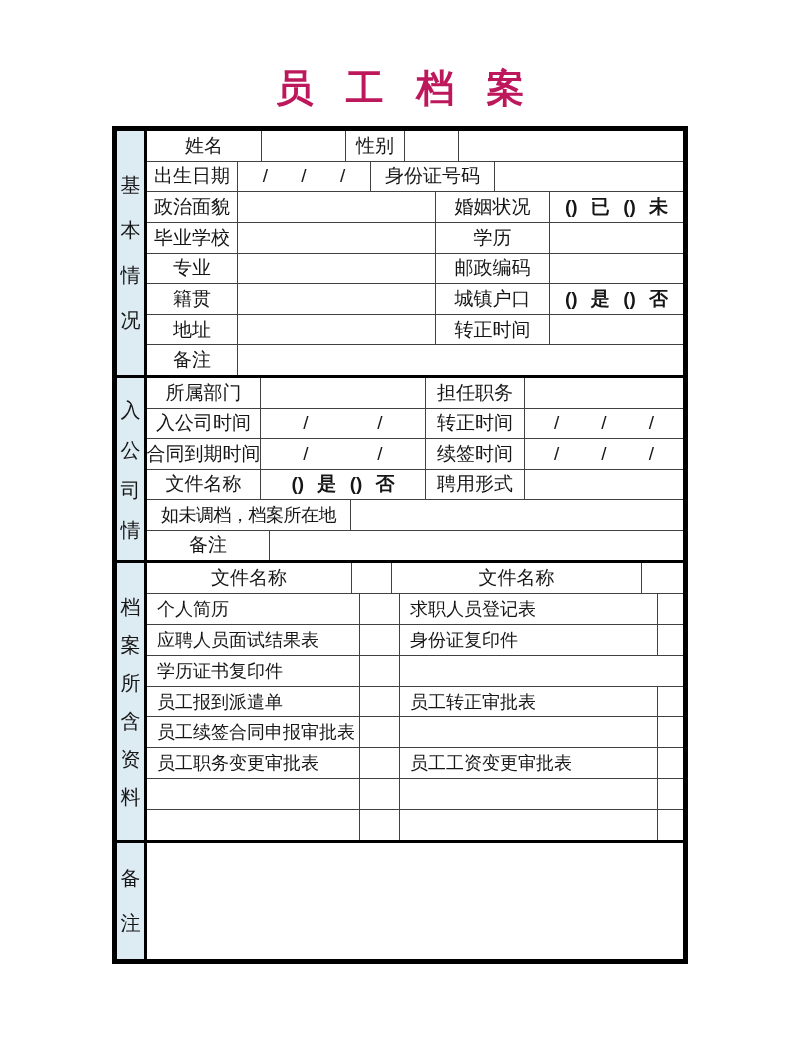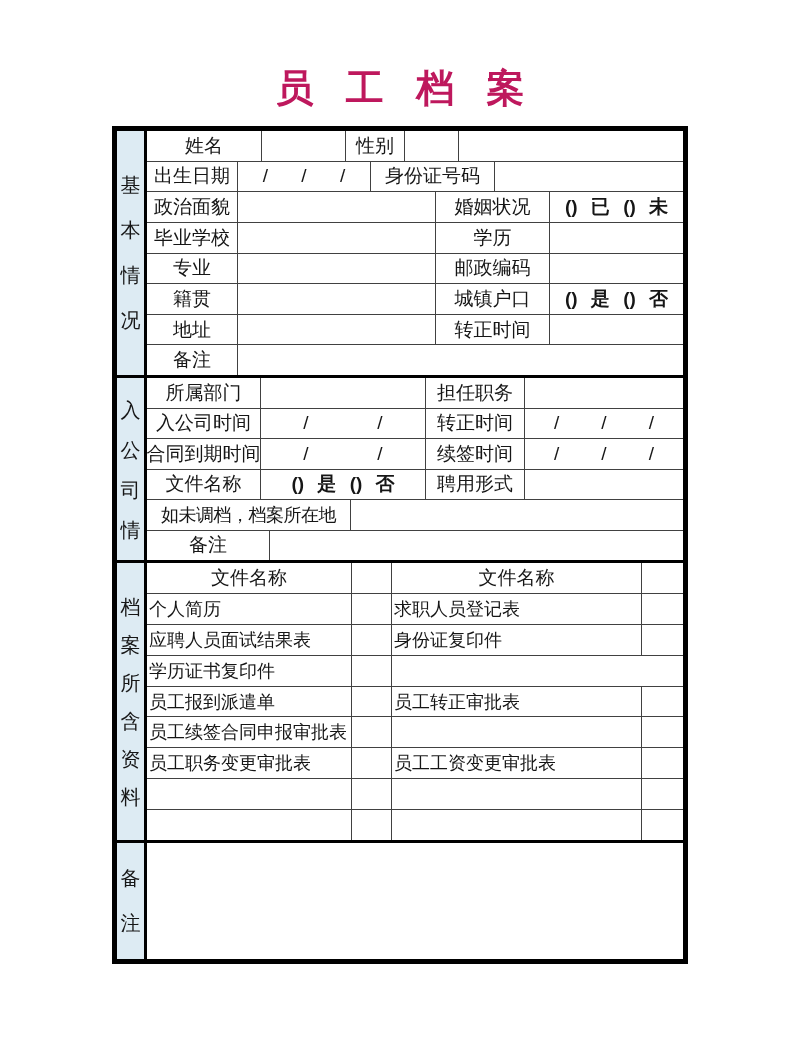--- a/index.html
+++ b/index.html
@@ -39,21 +39,21 @@
   
   .sec-body{display:flex;flex-direction:column;flex:1;min-width:0;}
   .row{display:flex;flex:1;border-bottom:1px solid #414141;min-height:0;}
   .row:last-child{border-bottom:none;}
   .cell{
     display:flex;align-items:center;justify-content:center;
     border-right:1px solid #414141;box-sizing:border-box;
     font-size:19px;white-space:nowrap;overflow:hidden;flex:0 0 auto;
   }
   .cell:last-child{border-right:none;flex:1 1 auto;}
-  .cell.file{justify-content:flex-start;padding-left:2px;font-size:18px;}
+  .cell.file{justify-content:flex-start;padding-left:2px;font-size:18px;margin-left:8px;}
   .cell.slashes{justify-content:space-around;padding:0 8px;}
   .cell.options{word-spacing:8px;font-weight:bold;}
   .cell.tight{font-size:18px;letter-spacing:-0.5px;}
   .cell.bigblank{border:none;}
   
   .r-A .cell:nth-child(1){width:115px}.r-A .cell:nth-child(2){width:84px}
   .r-A .cell:nth-child(3){width:59px}.r-A .cell:nth-child(4){width:54px}
   .r-A .cell:nth-child(5){width:114px}
   .r-B .cell:nth-child(1){width:91px}.r-B .cell:nth-child(2){width:133px}
   .r-B .cell:nth-child(3){width:124px}

